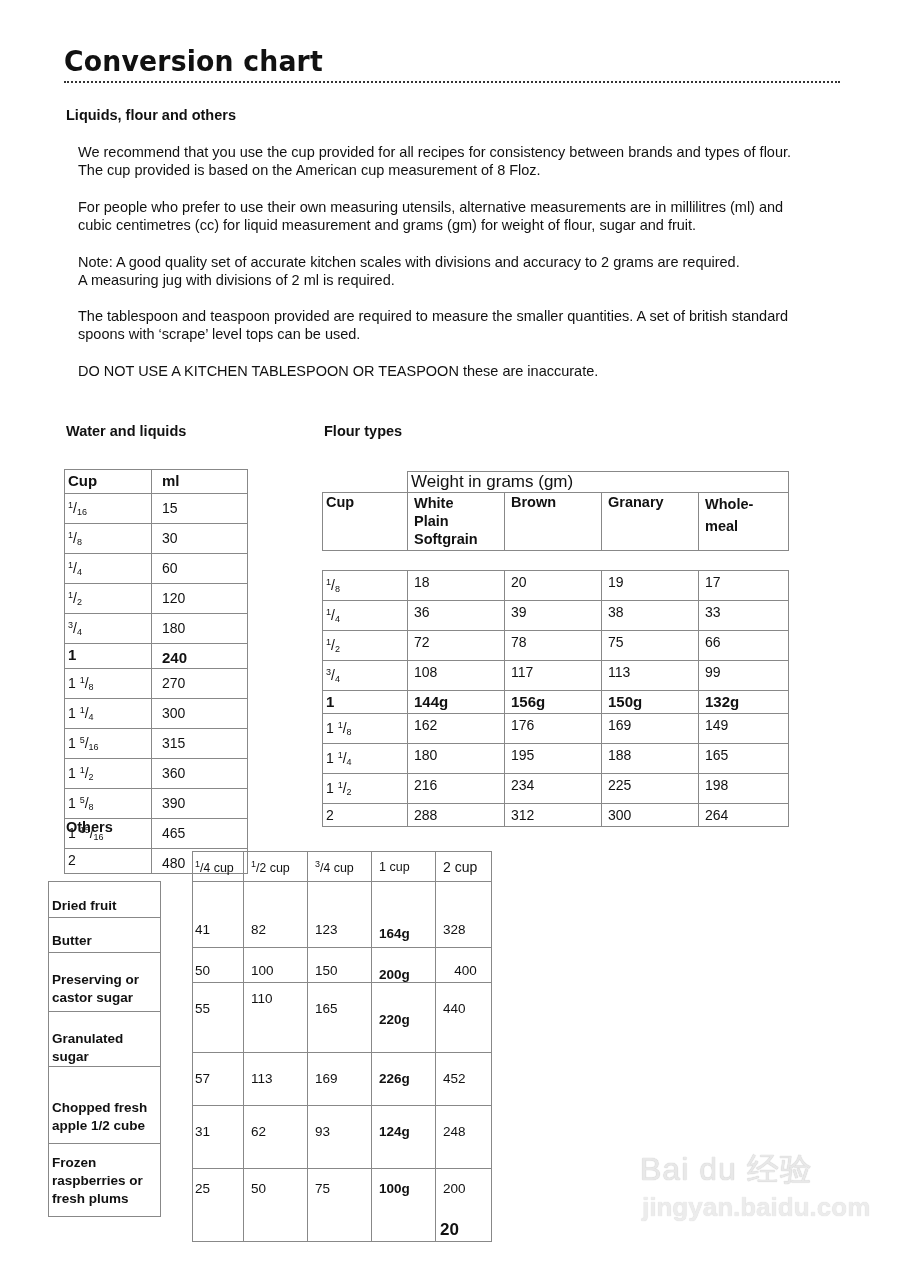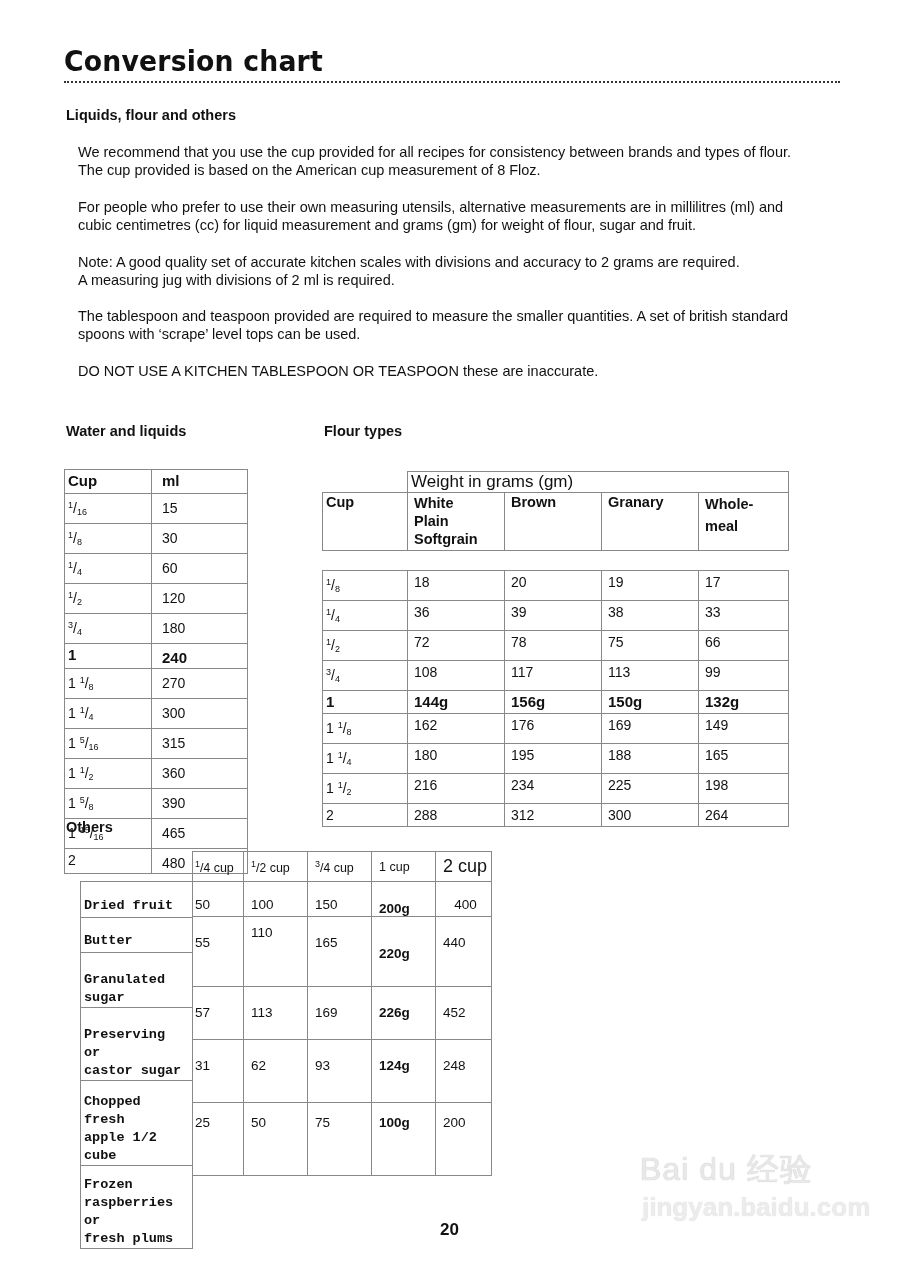--- a/index.html
+++ b/index.html
@@ -213,70 +213,77 @@
         <td class="c0"><span>2</span></td>
         <td class="cc">288</td>
         <td class="cc">312</td>
         <td class="cc">300</td>
         <td class="cc" style="width:80px;">264</td>
       </tr>
     </tbody>
 </table>
 
 <div class="abs h2" style="left:66px; top:819px;">Others</div>
-<table class="others-labels" style="left:80px; top:881px;font-family:Liberation Mono, monospace;">
+<table class="others-labels" style="left:48px; top:881px;">
   <tbody id="others-labels">
       <tr>
         <td style="height:20px;padding-top:15px;">
           <div>Dried fruit</div>
         </td>
       </tr>
       <tr>
         <td style="height:20px;padding-top:14px;">
           <div>Butter</div>
+        </td>
+      </tr>
+      <tr>
+        <td style="height:40px;padding-top:18px;">
+          <div>Preserving or</div>
+          <div>castor sugar</div>
         </td>
       </tr>
       <tr>
         <td style="height:34px;padding-top:18px;">
           <div>Granulated</div>
           <div>sugar</div>
         </td>
       </tr>
       <tr>
-        <td style="height:40px;padding-top:18px;">
-          <div>Preserving or</div>
-          <div>castor sugar</div>
-        </td>
-      </tr>
-      <tr>
-        <td style="height:44px;padding-top:12px;">
+        <td style="height:44px;padding-top:32px;">
           <div>Chopped fresh</div>
           <div>apple 1/2 cube</div>
         </td>
       </tr>
       <tr>
         <td style="height:62px;padding-top:10px;">
           <div>Frozen</div>
           <div>raspberries or</div>
           <div>fresh plums</div>
         </td>
       </tr>
     </tbody>
 </table>
 <table class="others-vals" style="left:192px; top:851px;">
   <tbody>
       <tr style="height:30px;" id="others-head">
         <td class="first" style="font-size: 12.5px; vertical-align: middle; width: 45px;"><sup>1</sup>/<sub style="font-size:12px;vertical-align:0">4</sub><span> cup</span></td>
         <td style="font-size: 12.5px; vertical-align: middle; width: 53px;"><sup>1</sup>/<sub style="font-size:12px;vertical-align:0">2</sub><span> cup</span></td>
         <td style="font-size: 12.5px; vertical-align: middle; width: 53px;"><sup>3</sup>/<sub style="font-size:12px;vertical-align:0">4</sub><span> cup</span></td>
         <td style="font-size: 12.5px; vertical-align: middle; width: 53px;"><span>1 cup</span></td>
-        <td style="font-size: 18px; vertical-align: middle; width: 45px;"><span>2 cup</span></td>
+        <td style="font-size: 14px; vertical-align: middle; width: 45px;"><span>2 cup</span></td>
       </tr>
   </tbody>
     <tbody id="others-vals">
+      <tr>
+        <td class="first" style="height:25px;padding-top:40px;">41</td>
+        <td style="height:25px;padding-top:40px;">82</td>
+        <td style="height:25px;padding-top:40px;">123</td>
+        <td class="bold" style="padding-top:44px;height:21px;">164g</td>
+        <td style="width:45px;height:25px;padding-top:40px;">328</td>
+      </tr>
       <tr>
         <td class="first" style="height:19px;padding-top:15px;">50</td>
         <td style="height:19px;padding-top:15px;">100</td>
         <td style="height:19px;padding-top:15px;">150</td>
         <td class="bold" style="padding-top:19px;height:15px;">200g</td>
         <td style="width:45px;height:19px;padding-top:15px;text-align:center;">400</td>
       </tr>
       <tr>
         <td class="first" style="height:40px;padding-top:18px;">55</td>
         <td style="height:40px;padding-top:8px;">110</td>

